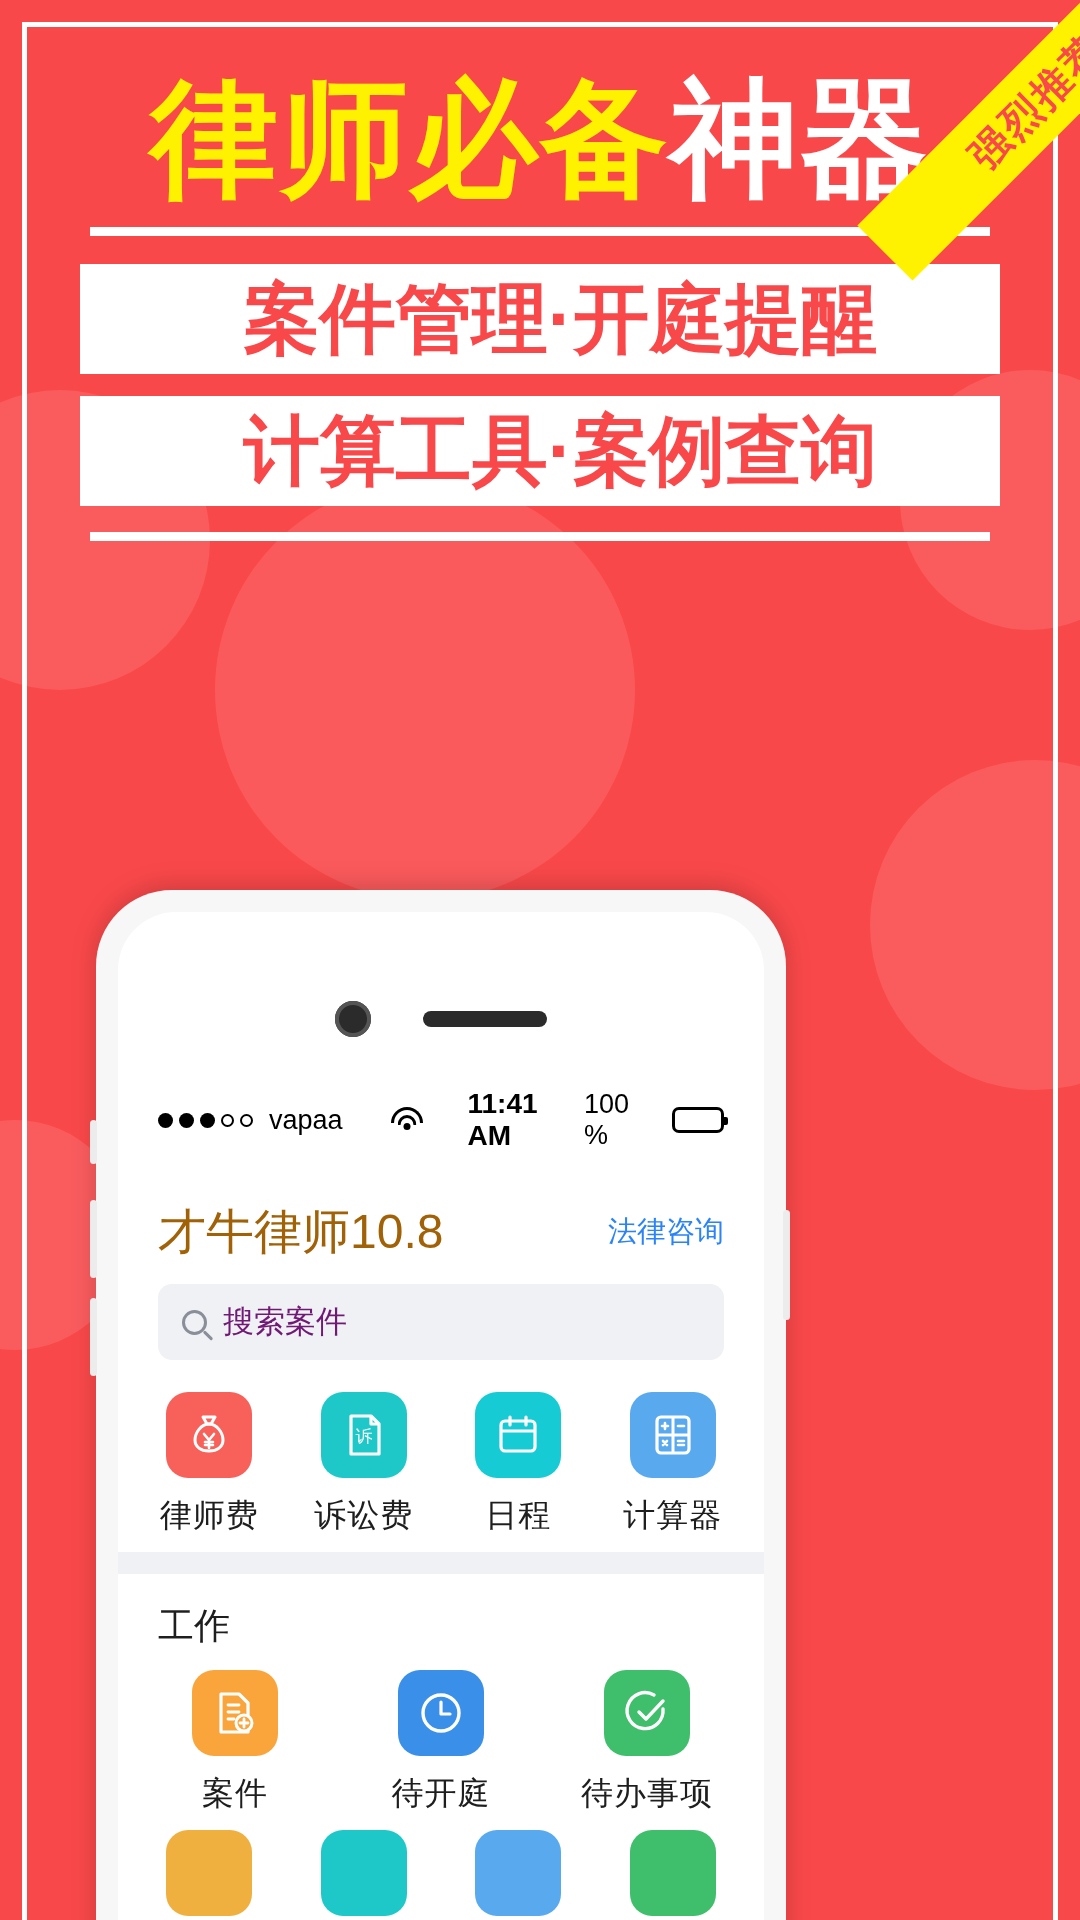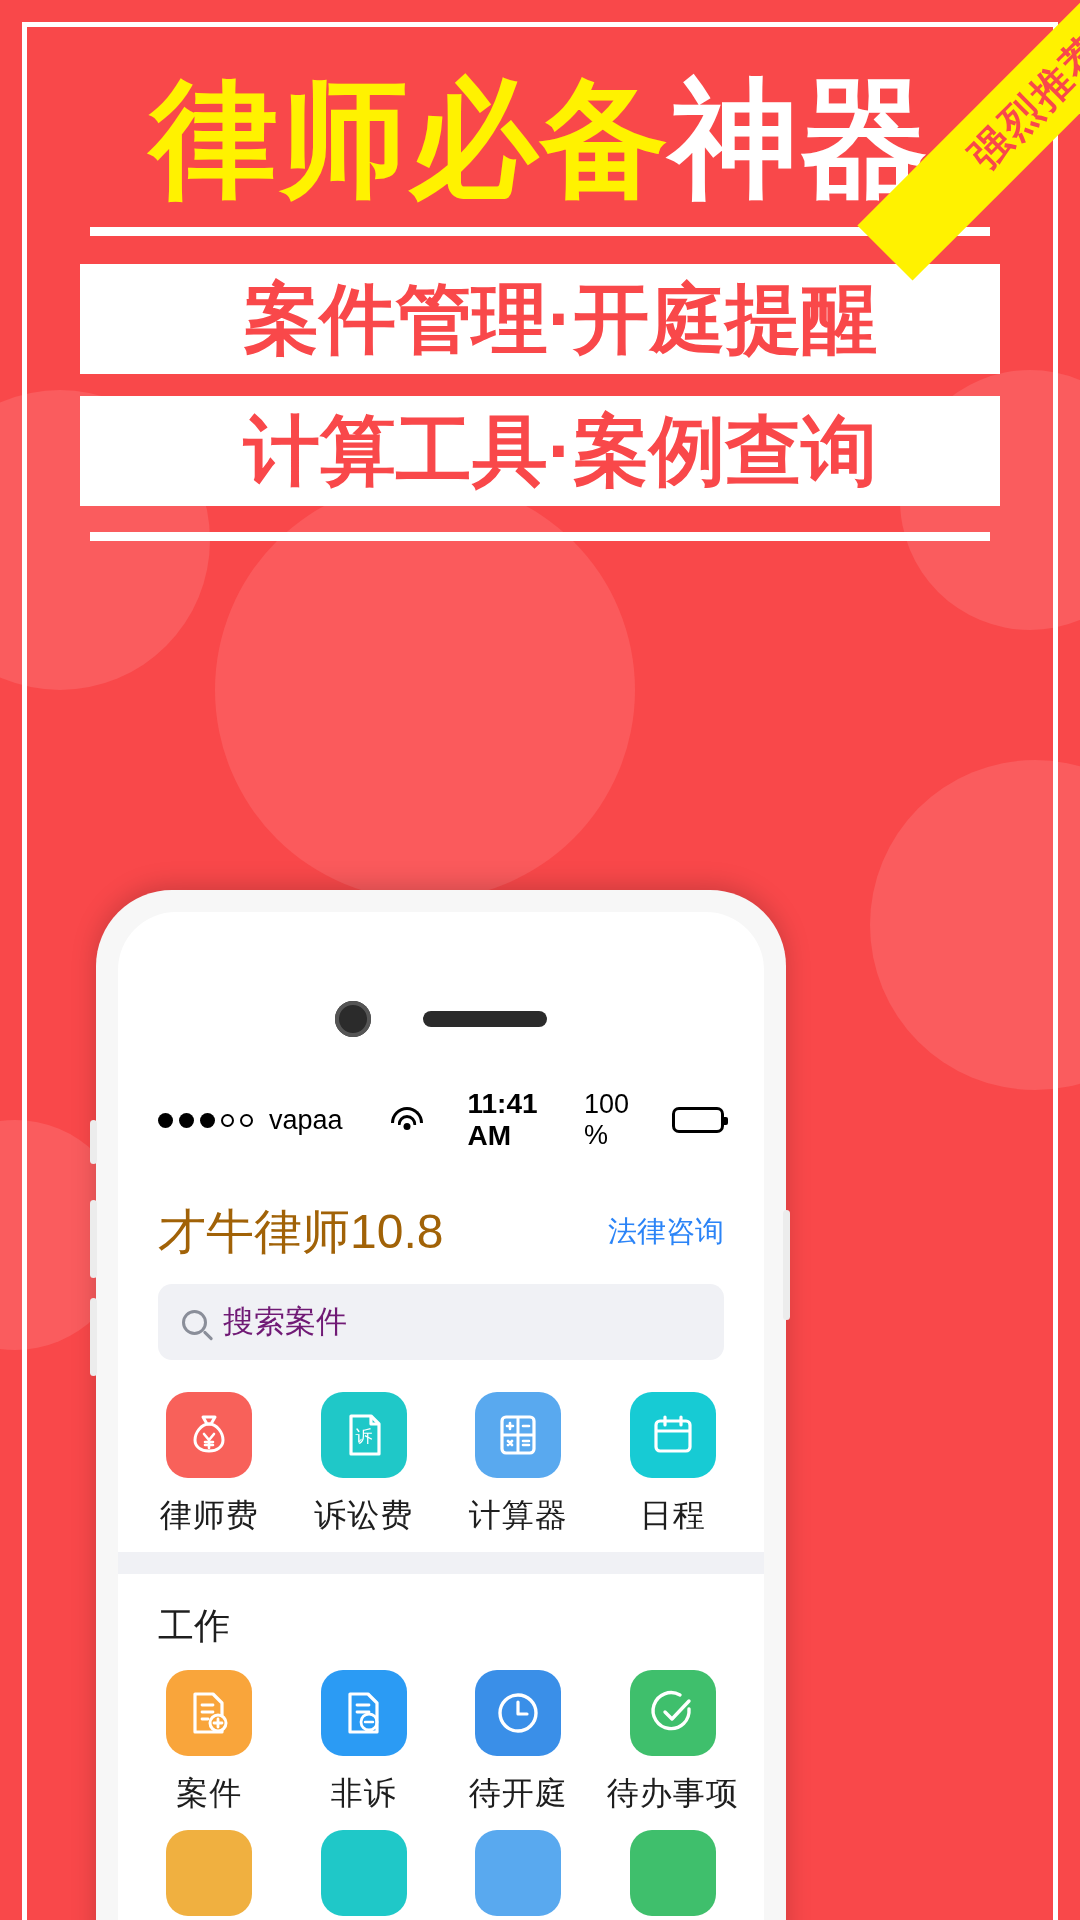--- a/index.html
+++ b/index.html
@@ -337,75 +337,64 @@
           <svg width="52" height="52" viewBox="0 0 52 52" fill="none">
             <path d="M13 7h20l8 8v30H13z" stroke="#fff" stroke-width="3.2" stroke-linejoin="round"></path>
             <path d="M33 7v8h8" stroke="#fff" stroke-width="3.2" stroke-linejoin="round"></path>
             <text x="26" y="33" font-size="17" fill="#fff" text-anchor="middle" font-family="'Liberation Sans',sans-serif">诉</text>
           </svg>
         </div>
         <div class="lbl">诉讼费</div>
       </div>
 
       <div class="cell">
+        <div class="tile" style="background:#17CBD4">
+          <svg width="52" height="52" viewBox="0 0 52 52" fill="none">
+            <rect x="9" y="12" width="34" height="30" rx="4" stroke="#fff" stroke-width="3.2"></rect>
+            <path d="M9 22h34" stroke="#fff" stroke-width="3.2"></path>
+            <path d="M18 8v8M34 8v8" stroke="#fff" stroke-width="3.2" stroke-linecap="round"></path>
+          </svg>
+        </div>
+        <div class="lbl">日程</div>
+      </div>
+
+      <div class="cell">
         <div class="tile" style="background:#59A9EF">
           <svg width="52" height="52" viewBox="0 0 52 52" fill="none">
             <rect x="10" y="8" width="32" height="36" rx="4" stroke="#fff" stroke-width="3.2"></rect>
             <path d="M26 8v36M10 26h32" stroke="#fff" stroke-width="3"></path>
             <path d="M15 17h6M18 14v6" stroke="#fff" stroke-width="2.6" stroke-linecap="round"></path>
             <path d="M31 17h6" stroke="#fff" stroke-width="2.6" stroke-linecap="round"></path>
             <path d="M16 32l4 4M20 32l-4 4" stroke="#fff" stroke-width="2.6" stroke-linecap="round"></path>
             <path d="M31 32h6M31 36h6" stroke="#fff" stroke-width="2.6" stroke-linecap="round"></path>
           </svg>
         </div>
         <div class="lbl">计算器</div>
       </div>
 
-      <div class="cell">
-        <div class="tile" style="background:#17CBD4">
-          <svg width="52" height="52" viewBox="0 0 52 52" fill="none">
-            <rect x="9" y="12" width="34" height="30" rx="4" stroke="#fff" stroke-width="3.2"></rect>
-            <path d="M9 22h34" stroke="#fff" stroke-width="3.2"></path>
-            <path d="M18 8v8M34 8v8" stroke="#fff" stroke-width="3.2" stroke-linecap="round"></path>
-          </svg>
-        </div>
-        <div class="lbl">日程</div>
-      </div>
-
     </div>
 
     <div id="sep1"></div>
 
     <div id="worktitle">工作</div>
 
     <div class="grid" id="grid2">
 
       <div class="cell">
         <div class="tile" style="background:#F9A53B">
           <svg width="52" height="52" viewBox="0 0 52 52" fill="none">
             <path d="M12 7h18l9 9v29H12z" stroke="#fff" stroke-width="3.2" stroke-linejoin="round"></path>
             <path d="M19 18h11M19 25h11M19 32h6" stroke="#fff" stroke-width="2.8" stroke-linecap="round"></path>
             <circle cx="35" cy="36" r="8" fill="#F9A53B" stroke="#fff" stroke-width="3"></circle>
             <path d="M35 32v8M31 36h8" stroke="#fff" stroke-width="2.8" stroke-linecap="round"></path>
           </svg>
         </div>
         <div class="lbl">案件</div>
       </div>
 
-      <div class="cell">
-        <div class="tile" style="background:#2B9BF4">
-          <svg width="52" height="52" viewBox="0 0 52 52" fill="none">
-            <path d="M12 7h18l9 9v29H12z" stroke="#fff" stroke-width="3.2" stroke-linejoin="round"></path>
-            <path d="M19 18h12M19 25h12" stroke="#fff" stroke-width="2.8" stroke-linecap="round"></path>
-            <circle cx="31" cy="35" r="8" stroke="#fff" stroke-width="2.8"></circle>
-            <path d="M27 35h8" stroke="#fff" stroke-width="2.4" stroke-linecap="round"></path>
-          </svg>
-        </div>
-        <div class="lbl">非诉</div>
-      </div>
 
       <div class="cell">
         <div class="tile" style="background:#3A8FE8">
           <svg width="52" height="52" viewBox="0 0 52 52" fill="none">
             <circle cx="26" cy="26" r="18" stroke="#fff" stroke-width="3.4"></circle>
             <path d="M26 15v12h9" stroke="#fff" stroke-width="3.2" stroke-linecap="round" stroke-linejoin="round"></path>
           </svg>
         </div>
         <div class="lbl">待开庭</div>
       </div>

